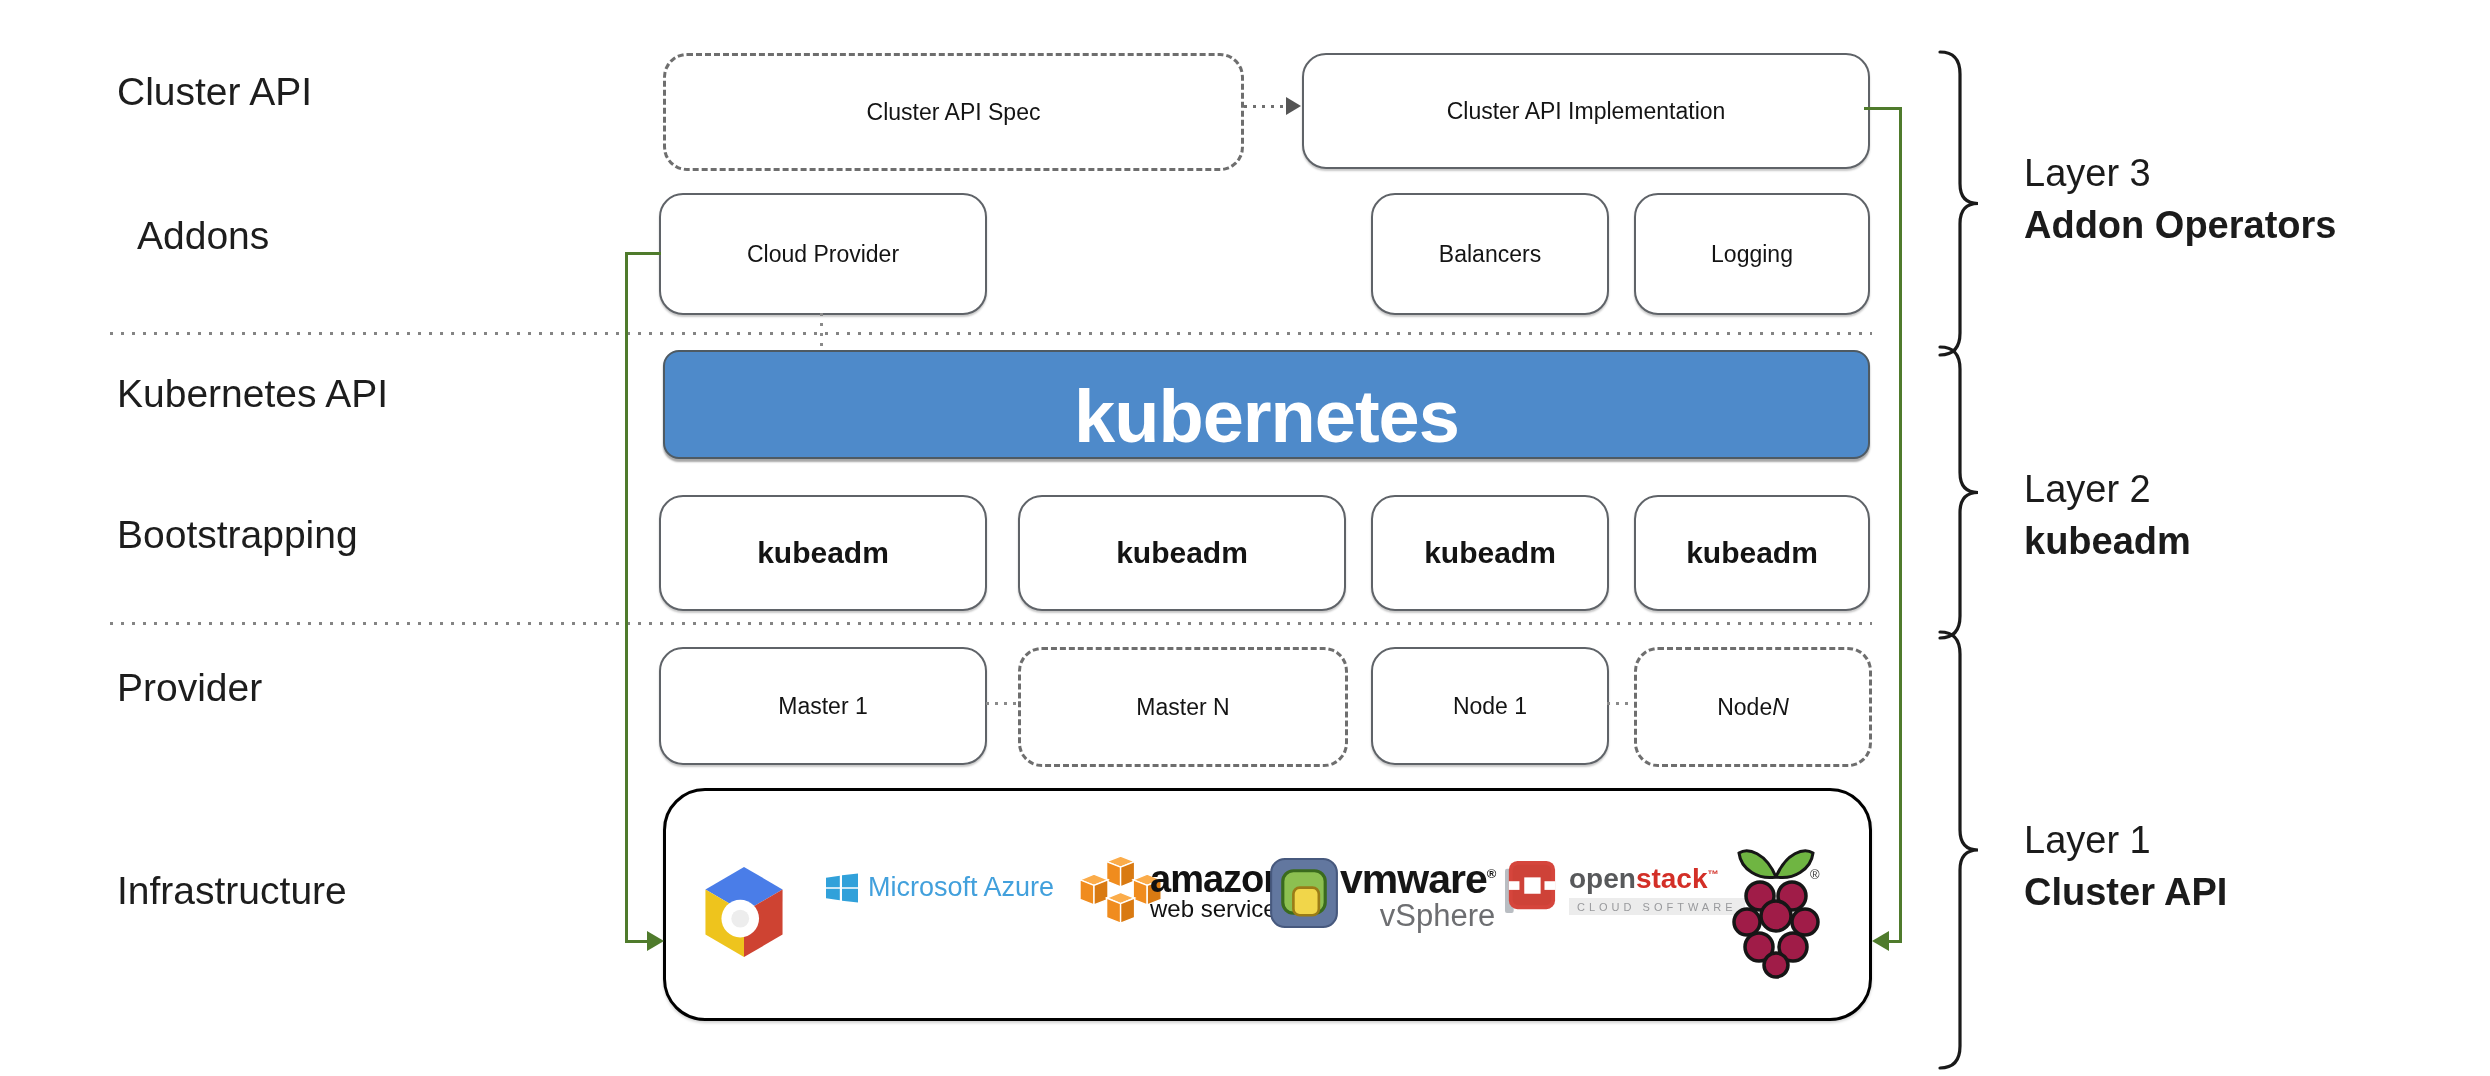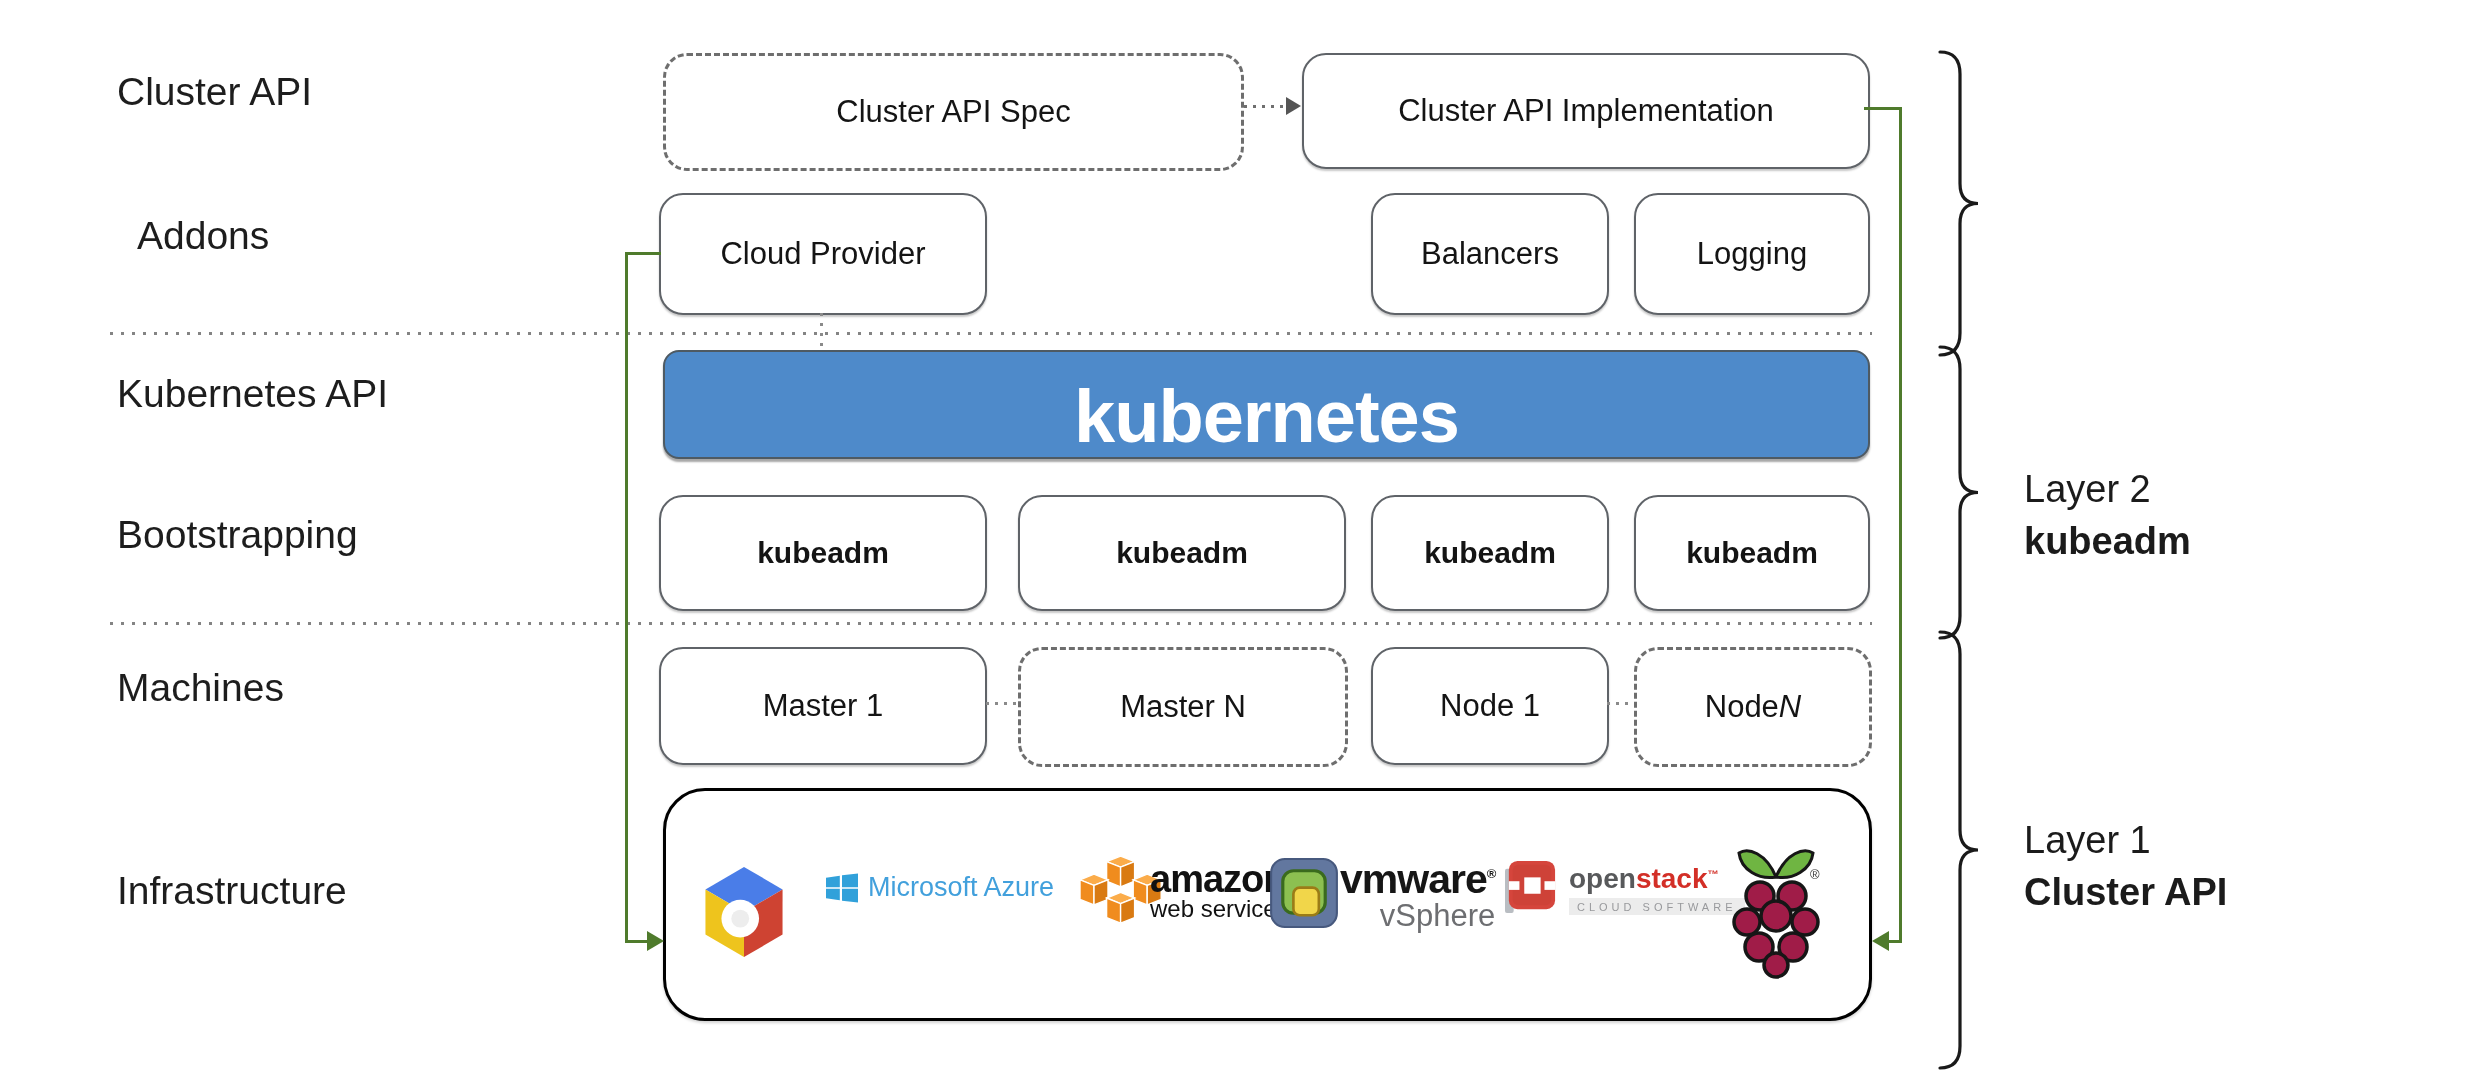--- a/index.html
+++ b/index.html
@@ -6,21 +6,21 @@
   .canvas{
     position:relative;width:2490px;height:1076px;background:#ffffff;overflow:hidden;
     font-family:"Liberation Sans","DejaVu Sans",sans-serif;color:#1b1b1b;
   }
   
   .row-label{position:absolute;font-size:39px;color:#1d1d1d;white-space:nowrap;}
   
   .box{
     position:absolute;background:#fff;border:2.5px solid var(--border-grey,#5f6368);
     border-radius:24px;display:flex;align-items:center;justify-content:center;
-    font-size:31px;color:#141414;box-shadow:0 2px 2px rgba(0,0,0,.22);white-space:nowrap;
+    font-size:23px;color:#141414;box-shadow:0 2px 2px rgba(0,0,0,.22);white-space:nowrap;
   }
   .box.dashed{border:3px dashed #6e6e6e;box-shadow:none;}
   .box.bold{font-weight:bold;font-size:30px;}
   .box.infra{border:3px solid #000;border-radius:42px;box-shadow:0 2px 3px rgba(0,0,0,.18);}
   
   .banner{
     position:absolute;left:663px;top:350px;width:1203px;height:105px;
     background:var(--banner-blue,#4e8aca);border:2px solid #4e5a63;border-radius:16px;
     display:flex;align-items:center;justify-content:center;gap:24px;
     box-shadow:0 3px 2px rgba(0,0,0,.35);
@@ -70,21 +70,21 @@
 </style>
 </head>
 <body>
 
 <div class="canvas">
 
   <div class="row-label" style="left:117px;top:70px">Cluster API</div>
   <div class="row-label" style="left:137px;top:214px">Addons</div>
   <div class="row-label" style="left:117px;top:372px">Kubernetes API</div>
   <div class="row-label" style="left:117px;top:513px">Bootstrapping</div>
-  <div class="row-label" style="left:117px;top:666px">Machines</div>
+  <div class="row-label" style="left:117px;top:666px">Provider</div>
   <div class="row-label" style="left:117px;top:869px">Infrastructure</div>
 
   <div class="sep" style="top:332px"></div>
   <div class="sep" style="top:622px"></div>
 
   <div class="box dashed" style="left:663px;top:53px;width:575px;height:112px">Cluster API Spec</div>
   <div class="box" style="left:1302px;top:53px;width:564px;height:112px">Cluster API Implementation</div>
   <div class="dotarrow-line"></div>
   <div class="dotarrow-head"></div>
 
@@ -237,20 +237,24 @@
   <svg class="brace" style="top:50px" width="46" height="307">
     <path d="M 4,2 Q 24,2 24,24 L 24,133.5 Q 24,153.5 42,153.5 Q 24,153.5 24,173.5 L 24,283 Q 24,305 4,305"></path>
   </svg>
   <svg class="brace" style="top:345px" width="46" height="295">
     <path d="M 4,2 Q 24,2 24,24 L 24,127.5 Q 24,147.5 42,147.5 Q 24,147.5 24,167.5 L 24,271 Q 24,293 4,293"></path>
   </svg>
   <svg class="brace" style="top:630px" width="46" height="440">
     <path d="M 4,2 Q 24,2 24,24 L 24,200 Q 24,220 42,220 Q 24,220 24,240 L 24,416 Q 24,438 4,438"></path>
   </svg>
 
+  <div class="layer-label" style="top:147px">
+    <div>Layer 3</div>
+    <div class="sub">Addon Operators</div>
+  </div>
   <div class="layer-label" style="top:463px">
     <div>Layer 2</div>
     <div class="sub">kubeadm</div>
   </div>
   <div class="layer-label" style="top:814px">
     <div>Layer 1</div>
     <div class="sub">Cluster API</div>
   </div>
 
 </div>

